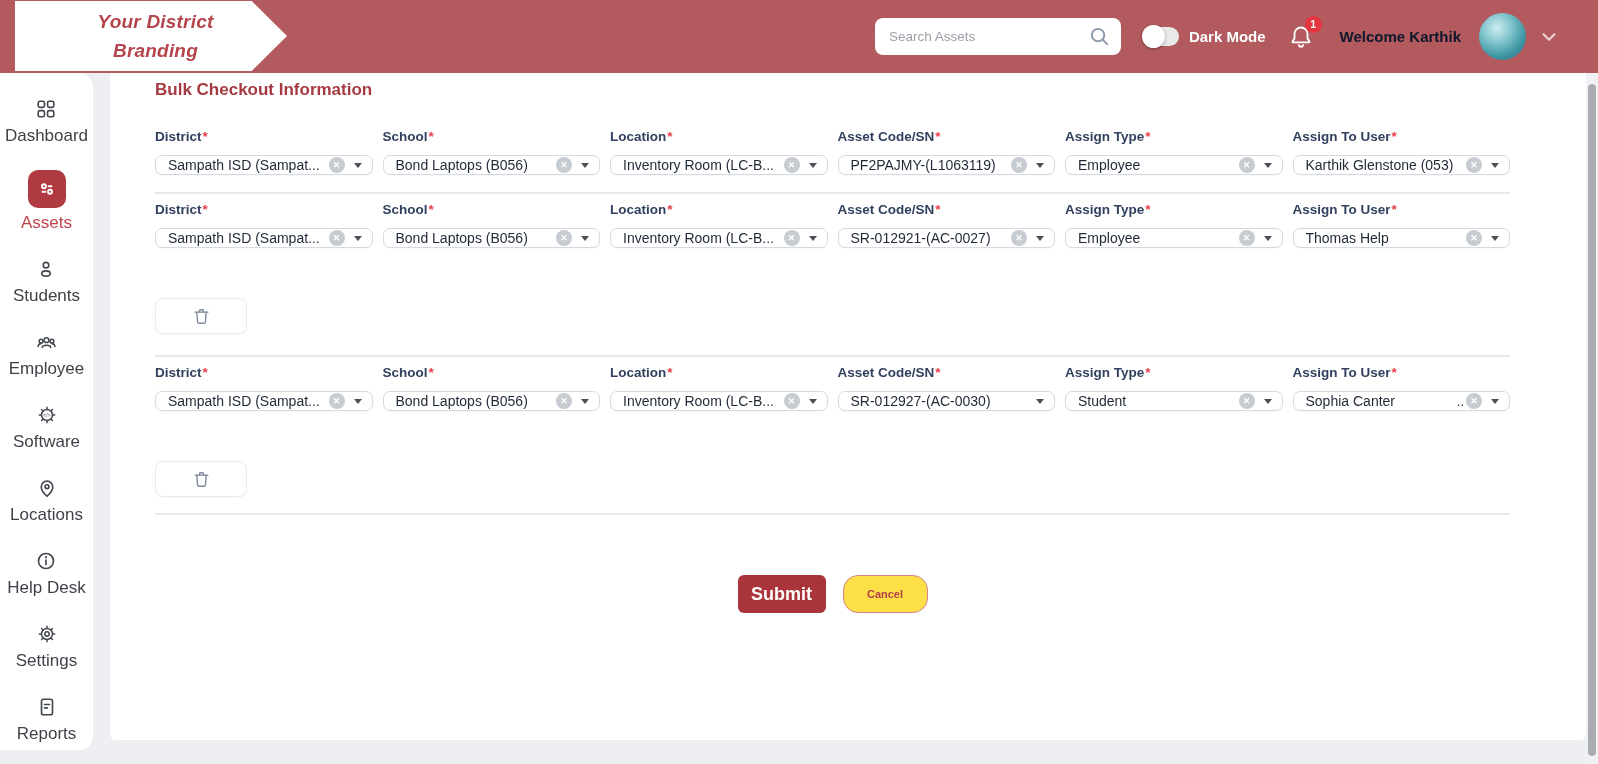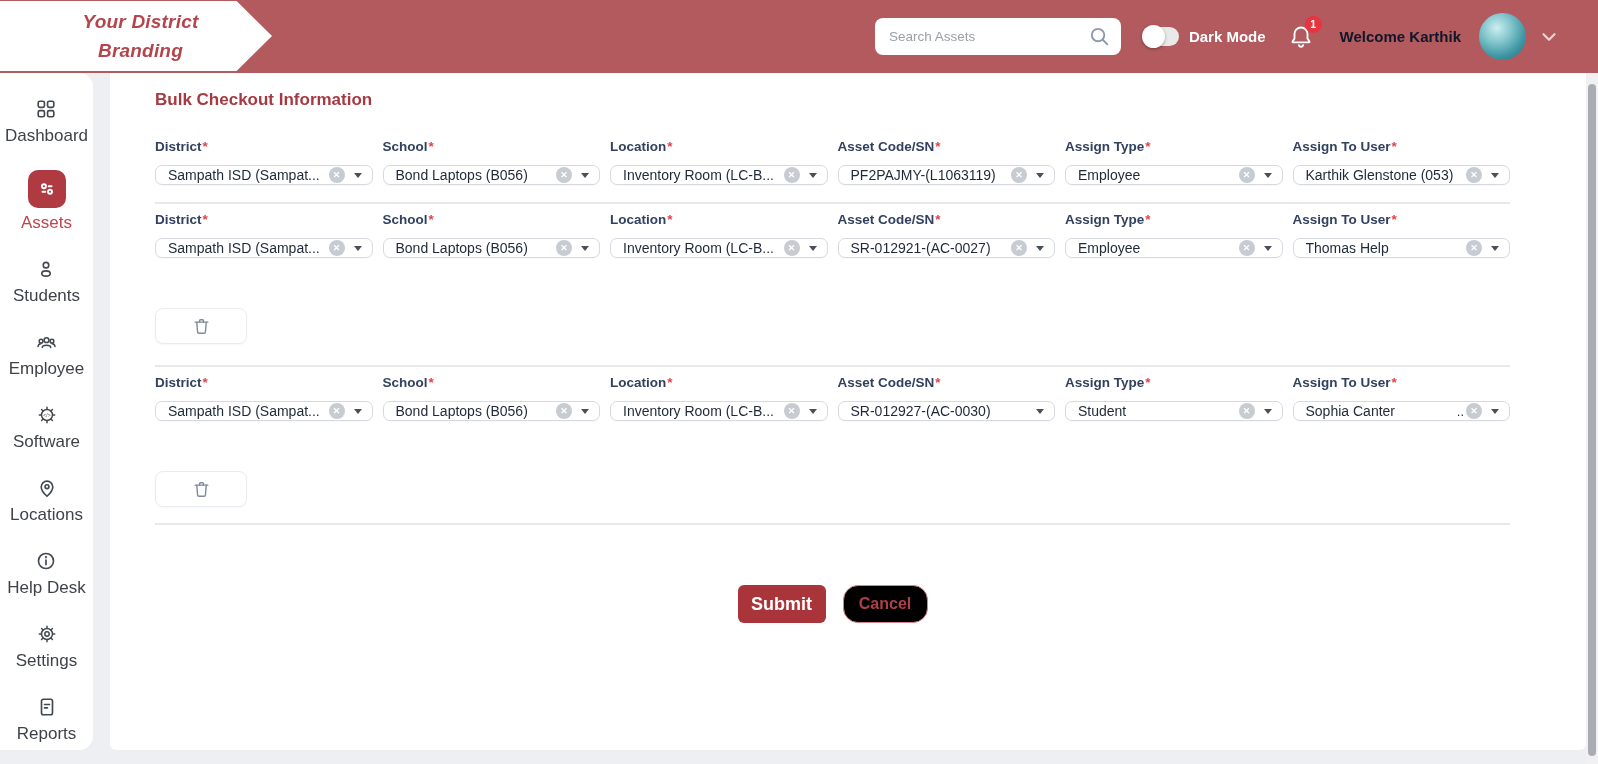--- a/index.html
+++ b/index.html
@@ -11,21 +11,21 @@
     color:#212529;
   }
 
   
   .header {
     position:absolute; top:0; left:0; width:1598px; height:73px;
     background:#b25a5e;
     display:flex; align-items:center; z-index:30;
   }
   .brand-banner {
-    position:absolute; left:0; top:1px; height:70px; width:272px;
+    position:absolute; left:15px; top:1px; height:70px; width:272px;
     background:#ffffff;
     clip-path:polygon(0 0, 87% 0, 100% 50%, 87% 100%, 0 100%);
     display:flex; flex-direction:column; justify-content:center; align-items:center;
     padding-right:36px;
     padding-left:45px;
   }
   .brand-line {
     color:#b5454d; font-style:italic; font-weight:800; font-size:19px; line-height:29px;
     letter-spacing:.2px;
   }
@@ -78,21 +78,21 @@
   }
   .side-icon { height:24px; display:flex; align-items:center; justify-content:center; color:#43474e; }
   .side-label { margin-top:5px; font-size:17px; color:#3f4349; }
   .side-item.active .side-icon {
     height:38px; width:38px; background:#b03a42; border-radius:10px; color:#ffffff;
   }
   .side-item.active .side-label { color:#c0444c; }
 
   
   .content {
-    position:absolute; left:110px; top:73px; width:1476px; height:677px;
+    position:absolute; left:110px; top:63px; width:1476px; height:677px;
     background:#ffffff; border-radius:0 0 6px 6px;
     padding:17px 76px 0 45px;
   }
   .page-title { color:#a63a42; font-size:17px; font-weight:700; margin-bottom:29px; }
 
   .grid-row {
     display:grid; grid-template-columns:repeat(6, 1fr); column-gap:10px;
   }
   .flabel { font-size:13.5px; font-weight:700; color:#32415f; margin-bottom:11px; white-space:nowrap; }
   .req { color:#e5404a; margin-left:1px; }
@@ -131,22 +131,22 @@
 
   .add-more-row { margin-top:11px; text-align:center; }
   .add-more { color:#c4474e; font-size:14.5px; cursor:pointer; display:inline-block; }
 
   .btn-row { margin-top:60px; display:flex; justify-content:center; gap:17px; }
   .submit-btn {
     width:88px; height:38px; background:#a93439; color:#ffffff; border:none; border-radius:6px;
     font-size:18px; font-weight:700; cursor:pointer; font-family:"Liberation Sans", sans-serif;
   }
   .cancel-btn {
-    width:85px; height:38px; background:#000000; color:#b04048; border:1px solid #d2848a;
-    border-radius:15px; font-size:16px; font-weight:700; cursor:pointer;
+    width:85px; height:38px; background:#fde047; color:#b04048; border:1px solid #d2848a;
+    border-radius:15px; font-size:11px; font-weight:700; cursor:pointer;
     font-family:"Liberation Sans", sans-serif;
   }
 
   
   .scrollbar {
     position:absolute; right:0; top:73px; width:12px; height:691px; background:#f1f1f3; z-index:40;
   }
   .scroll-thumb {
     position:absolute; left:2px; right:2px; top:11px; bottom:8px; background:#a9adb3; border-radius:4px;
   }

